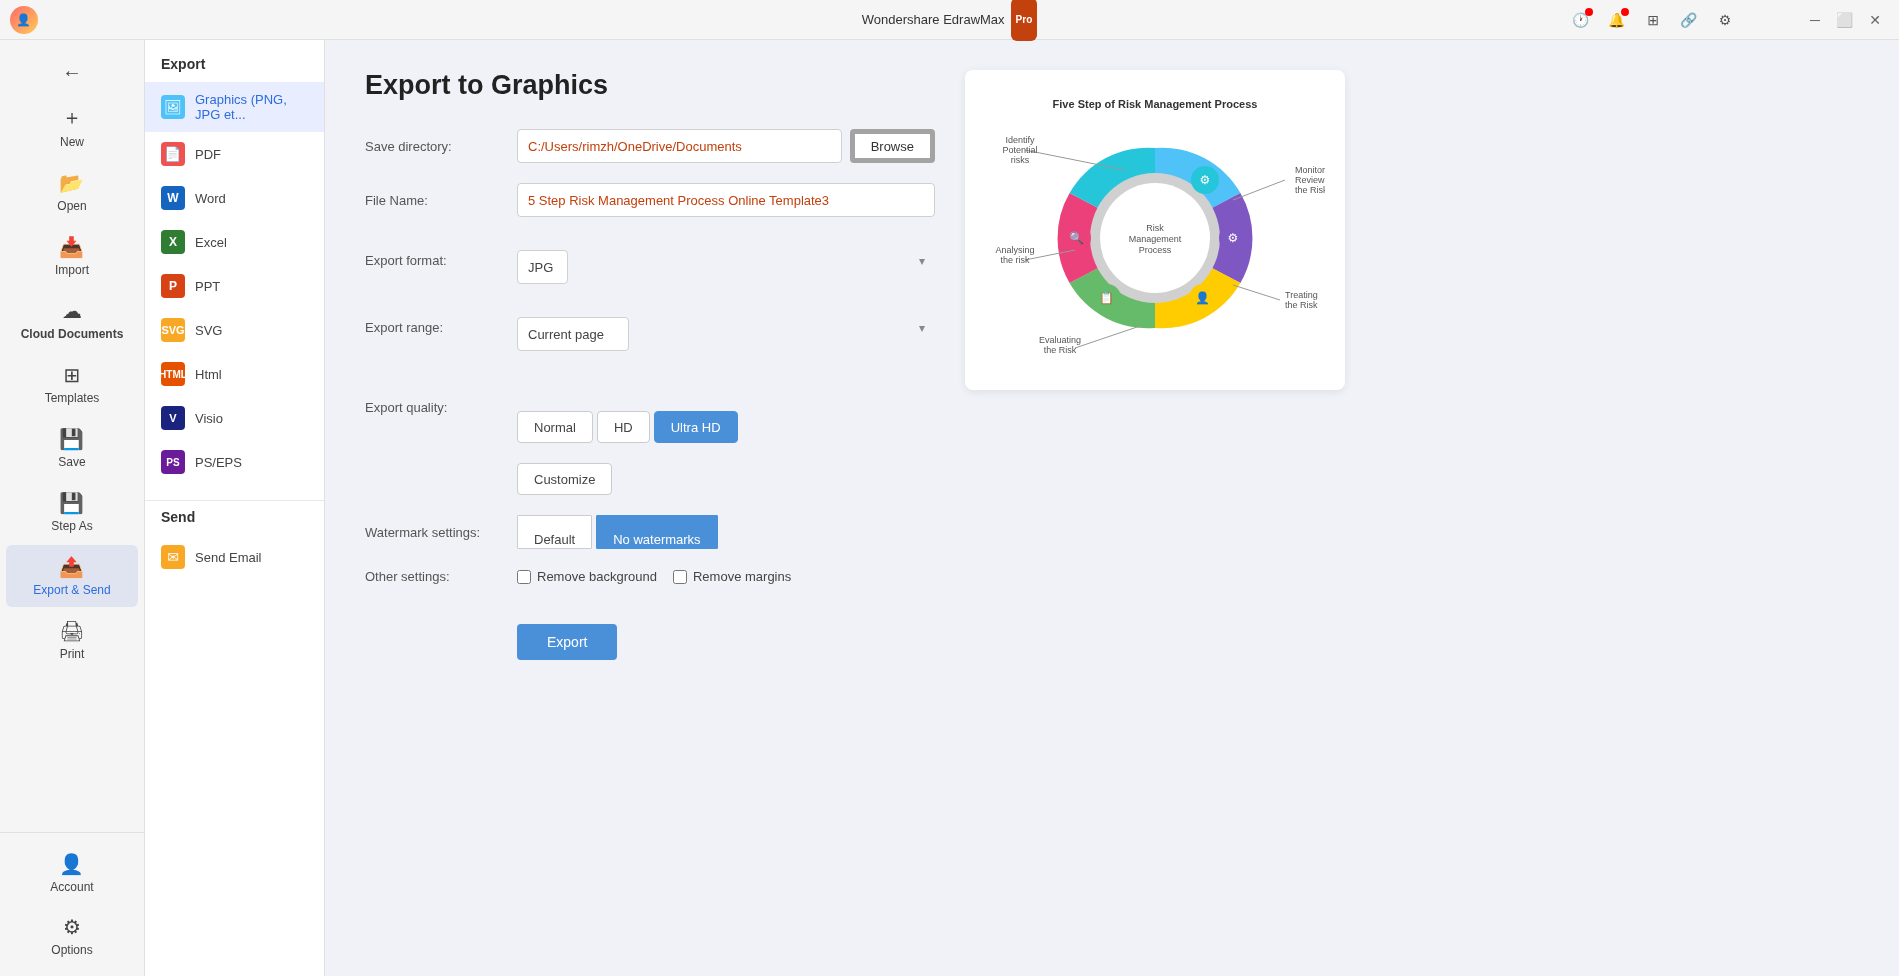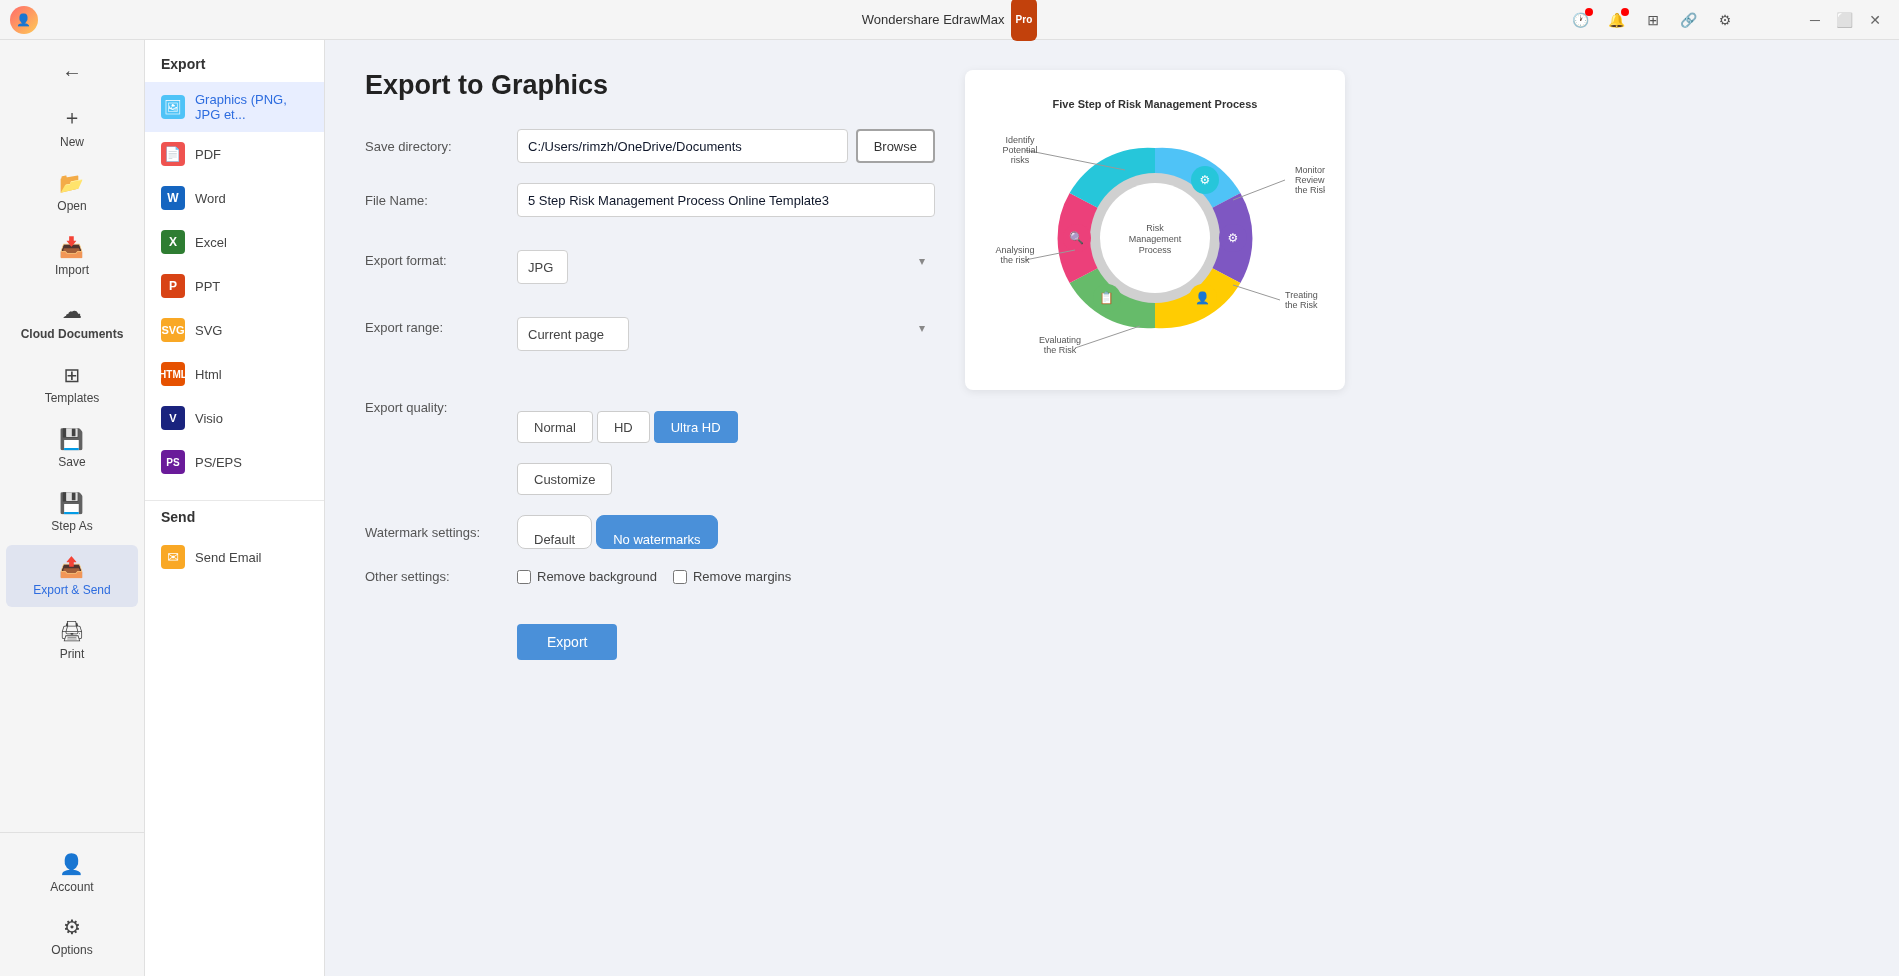--- a/index.html
+++ b/index.html
@@ -107,29 +107,29 @@
     .form-label { width: 140px; color: #555; font-size: 13px; flex-shrink: 0; }
     .form-control-group { display: flex; align-items: center; gap: 8px; flex: 1; }
 
     .input-field {
       flex: 1;
       height: 34px;
       border: 1px solid #d0d0d0;
       border-radius: 4px;
       padding: 0 10px;
       font-size: 13px;
-      color: #0f172a;
+      color: #c2410c;
       background: #fff;
       outline: none;
     }
 
     .btn-browse {
       height: 34px;
       padding: 0 16px;
-      border: 2px solid #a3a3a3;
+      border: 5px solid #a3a3a3;
       border-radius: 4px;
       background: white;
       cursor: pointer;
       font-size: 13px;
       color: #333;
       white-space: nowrap;
     }
 
     .select-field {
       flex: 1;
@@ -165,21 +165,21 @@
     
     .watermark-group { display: flex; gap: 4px; align-items: center; }
     .watermark-btn {
       height: 32px;
       padding: 16px 16px;
       border: 1px solid #ccc;
       background: white;
       cursor: pointer;
       font-size: 13px;
       color: #444;
-      border-radius: 8px;
+      border-radius: 1px;
     }
     .watermark-btn.active { background: #4a90d9; color: white; border-color: #4a90d9; }
 
     
     .checkbox-group { display: flex; align-items: center; gap: 16px; }
     .checkbox-item { display: flex; align-items: center; gap: 6px; cursor: pointer; font-size: 13px; color: #444; }
     .checkbox-item input { width: 14px; height: 14px; cursor: pointer; }
 
     
     .btn-export {

